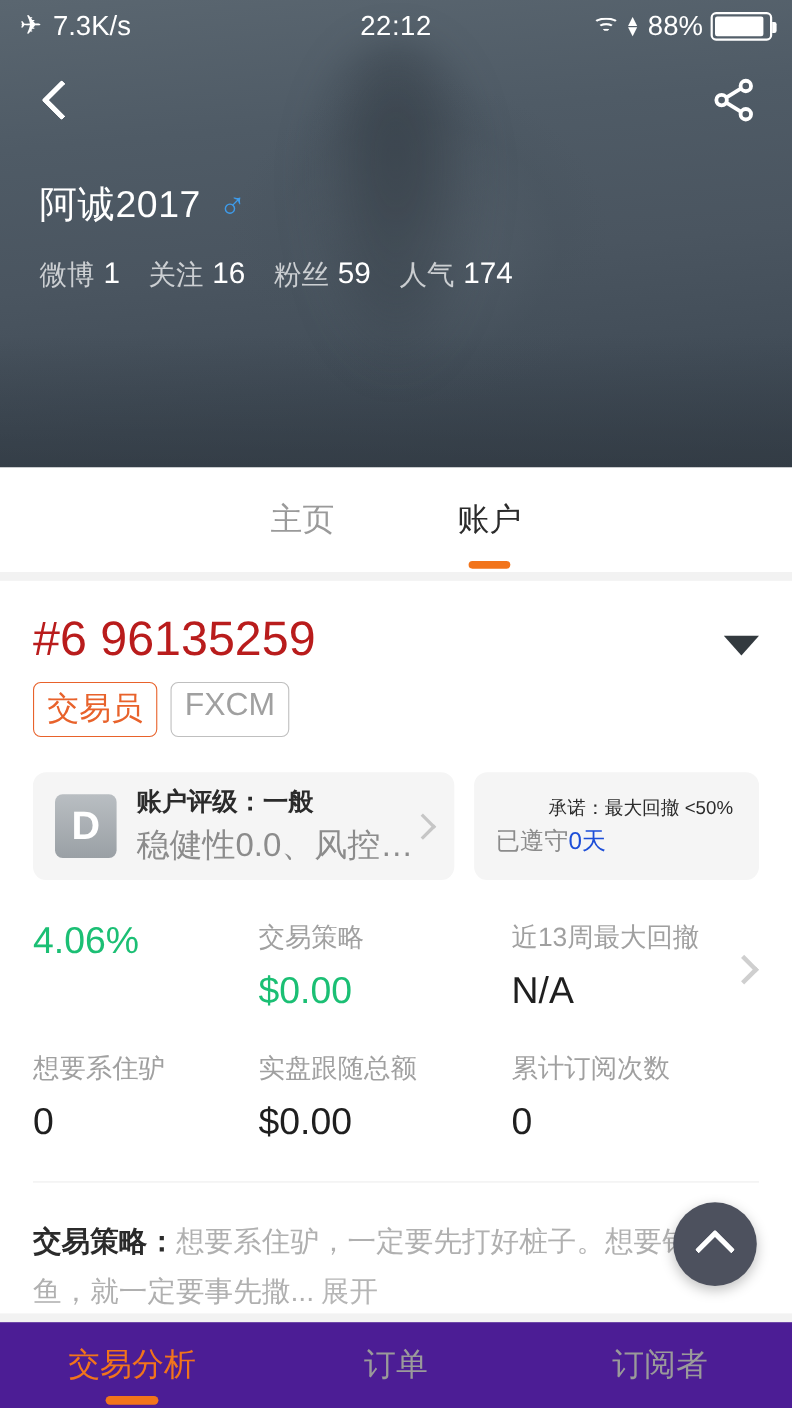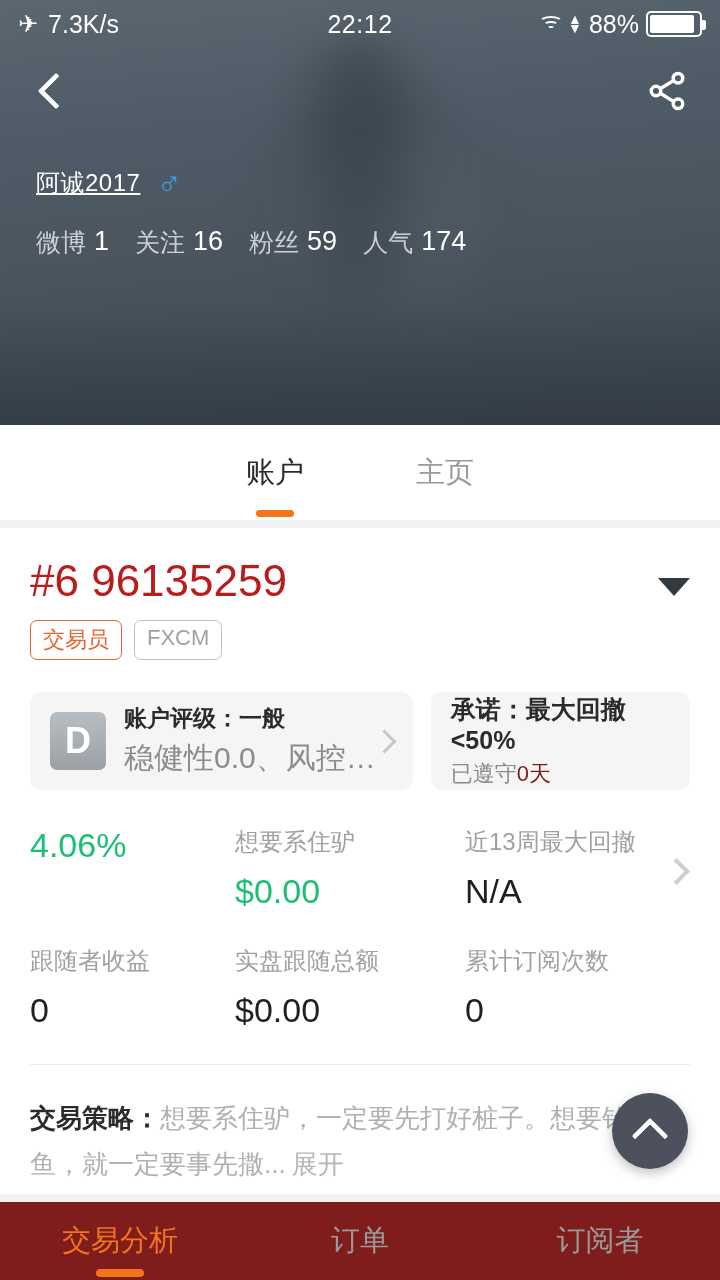--- a/index.html
+++ b/index.html
@@ -75,21 +75,21 @@
     background:linear-gradient(to bottom, #93b3cc 0%, #6d93b3 30%, #3f6484 70%, #25415b 100%);}
   .av-water::after{content:""; position:absolute; left:10%; bottom:12%; width:30%; height:10%; border-radius:50%; background:rgba(20,35,50,.5);}
 
   .edit-btn{
     margin-left:auto; padding:0 44px; height:62px; line-height:58px;
     border:2.5px solid #ffffff; border-radius:34px; color:#ffffff; font-size:28px;
     background:transparent; cursor:pointer; text-align:center;
   }
 
   .uname-row{ position:relative; z-index:6; display:flex; align-items:center; gap:16px; padding:0 36px; margin-top:30px;}
-  .uname{ font-size:24px; color:#ffffff; letter-spacing:.5px;text-decoration:underline;}
+  .uname{ font-size:34px; color:#ffffff; letter-spacing:.5px;}
   .gender{ font-size:34px; color:#3e9bea; font-weight:bold;}
   .stats-row{ position:relative; z-index:6; display:flex; align-items:baseline; gap:26px; padding:0 36px; margin-top:24px;}
   .stat-item{ display:flex; align-items:flex-start; gap:8px;}
   .stat-lbl{ font-size:25px; color:rgba(255,255,255,0.72);}
   .stat-val{ font-size:27px; color:#ffffff;}
 
   
   .toptabs{ height:95px; background:#fff; display:flex; align-items:center; justify-content:center; gap:0; position:relative;}
   .ttab{ width:170px; text-align:center; font-size:29px; color:#9a9a9a; position:relative; cursor:pointer; padding:18px 0;}
   .ttab.active{ color:#2b2b2b;}
@@ -97,35 +97,35 @@
      background:#f2741b; border-radius:4px; display:none;}
   .ttab.active .ul{ display:block;}
   .tab-sep{ height:8px; background:#f2f2f2;}
 
   
   .acct-head{ padding:28px 30px 0 30px; display:flex; align-items:flex-start;}
   .acct-id{ font-size:44px; color:#b91c1c; letter-spacing:0px;}
   .caret{ margin-left:auto; margin-top:22px; width:0; height:0; border-left:16px solid transparent;
     border-right:16px solid transparent; border-top:18px solid #333a3f; cursor:pointer;}
   .badges{ display:flex; gap:12px; padding:14px 30px 0 30px;}
-  .badge{ font-size:22px; padding:4px 12px; border-radius:7px; border:1.5px solid #e8622b; color:#e8622b;}
+  .badge{ font-size:29px; padding:4px 12px; border-radius:7px; border:1.5px solid #e8622b; color:#e8622b;}
   .badge.gray{ border-color:#bfbfbf; color:#a0a0a0;}
 
   
   .cards{ display:flex; gap:18px; padding:32px 30px 0 30px;}
   .card{ background:#f5f5f5; border-radius:12px; flex:1; height:98px; display:flex; align-items:center; padding:0 20px;}
   .rate-box{ width:56px; height:58px; background:linear-gradient(to bottom,#b9bec2,#9aa0a5); border-radius:7px;
      color:#ffffff; font-size:36px; display:flex; align-items:center; justify-content:center; font-weight:bold; margin-right:18px;}
   .card-txt{ display:flex; flex-direction:column; gap:4px; min-width:0;}
   .card-t1{ font-size:23px; color:#2b2b2b; font-weight:bold; white-space:nowrap;}
   .card-t2{ font-size:30px; color:#8c8c8c; white-space:nowrap; overflow:hidden; text-overflow:ellipsis;}
   .card-chev{ margin-left:auto; width:17px; height:17px; border-top:3.5px solid #c6c6c6; border-right:3.5px solid #c6c6c6;
      transform:rotate(45deg); flex:none;}
-  .green{ color:#7f1d1d;}
-  .card2-t1{ font-size:25px; color:#2b2b2b; font-weight:bold;}
+  .green{ color:#1d4ed8;}
+  .card2-t1{ font-size:17px; color:#2b2b2b; font-weight:normal;margin-left:48px;}
   .card2-t2{ font-size:22px; color:#8c8c8c;}
 
   
   .metrics{ padding:36px 30px 0 30px; position:relative;}
   .mrow{ display:flex; align-items:flex-start; position:relative; margin-bottom:34px;}
   .mcell{ width:205px;}
   .mcell.wide{ width:230px;}
   .m-lbl{ font-size:24px; color:#a0a0a0; margin-bottom:14px;}
   .m-val{ font-size:34px; color:#1f1f1f;}
   .m-val.green{ color:#1bbf74;}
@@ -139,21 +139,21 @@
   .strategy .more{ color:#b6b6b6; cursor:pointer; margin-left:6px;}
 
   
   .fab{ position:absolute; right:32px; top:1093px; width:76px; height:76px; border-radius:50%;
     background:#4d515e; box-shadow:0 4px 12px rgba(0,0,0,.25); display:flex; align-items:center; justify-content:center; cursor:pointer;}
   .fab i{ width:26px; height:26px; border-top:5px solid #fff; border-left:5px solid #fff;
     transform:rotate(45deg); margin-top:10px; border-radius:2px;}
 
   
   .bot-sep{ position:absolute; left:0; right:0; bottom:78px; height:8px; background:#f2f2f2;}
-  .bottabs{ position:absolute; left:0; right:0; bottom:0; height:78px; background:#7f1d1d;
+  .bottabs{ position:absolute; left:0; right:0; bottom:0; height:78px; background:#4c1d95;
      display:flex; align-items:center;}
   .btab{ flex:1; text-align:center; font-size:29px; color:#9a9a9a; position:relative; cursor:pointer;}
   .btab.active{ color:#f2741b;}
   .btab .ul{ position:absolute; bottom:-16px; left:50%; transform:translateX(-50%); width:48px; height:8px;
      background:#f2741b; border-radius:4px; display:none;}
   .btab.active .ul{ display:block;}
 </style>
 </head>
 <body>
 
@@ -220,27 +220,27 @@
         <span class="stat-val">59</span>
       </span>
       <span class="stat-item">
         <span class="stat-lbl">人气</span>
         <span class="stat-val">174</span>
       </span>
     </div>
   </div>
 
   <div class="toptabs">
+    <div class="ttab">
+      <span>主页</span>
+      
+    </div>
     <div class="ttab active">
       <span>账户</span>
       <span class="ul"></span>
-    </div>
-    <div class="ttab">
-      <span>主页</span>
-      
     </div>
   </div>
   <div class="tab-sep"></div>
 
   <div class="acct-head">
     <span class="acct-id">#6 96135259</span>
     <span class="caret"></span>
   </div>
 
   <div class="badges">
@@ -264,32 +264,32 @@
       </span>
     </div>
   </div>
 
   <div class="metrics">
     <div class="mrow">
       <div class="mcell">
         <div class="m-val green">4.06%</div>
       </div>
       <div class="mcell wide">
-        <div class="m-lbl">想要系住驴</div>
+        <div class="m-lbl">交易策略</div>
         <div class="m-val green">$0.00</div>
       </div>
       <div class="mcell">
         <div class="m-lbl">近13周最大回撤</div>
         <div class="m-val">N/A</div>
       </div>
       <span class="mrow-chev"></span>
     </div>
     <div class="mrow">
       <div class="mcell">
-        <div class="m-lbl">跟随者收益</div>
+        <div class="m-lbl">想要系住驴</div>
         <div class="m-val">0</div>
       </div>
       <div class="mcell wide">
         <div class="m-lbl">实盘跟随总额</div>
         <div class="m-val">$0.00</div>
       </div>
       <div class="mcell">
         <div class="m-lbl">累计订阅次数</div>
         <div class="m-val">0</div>
       </div>

